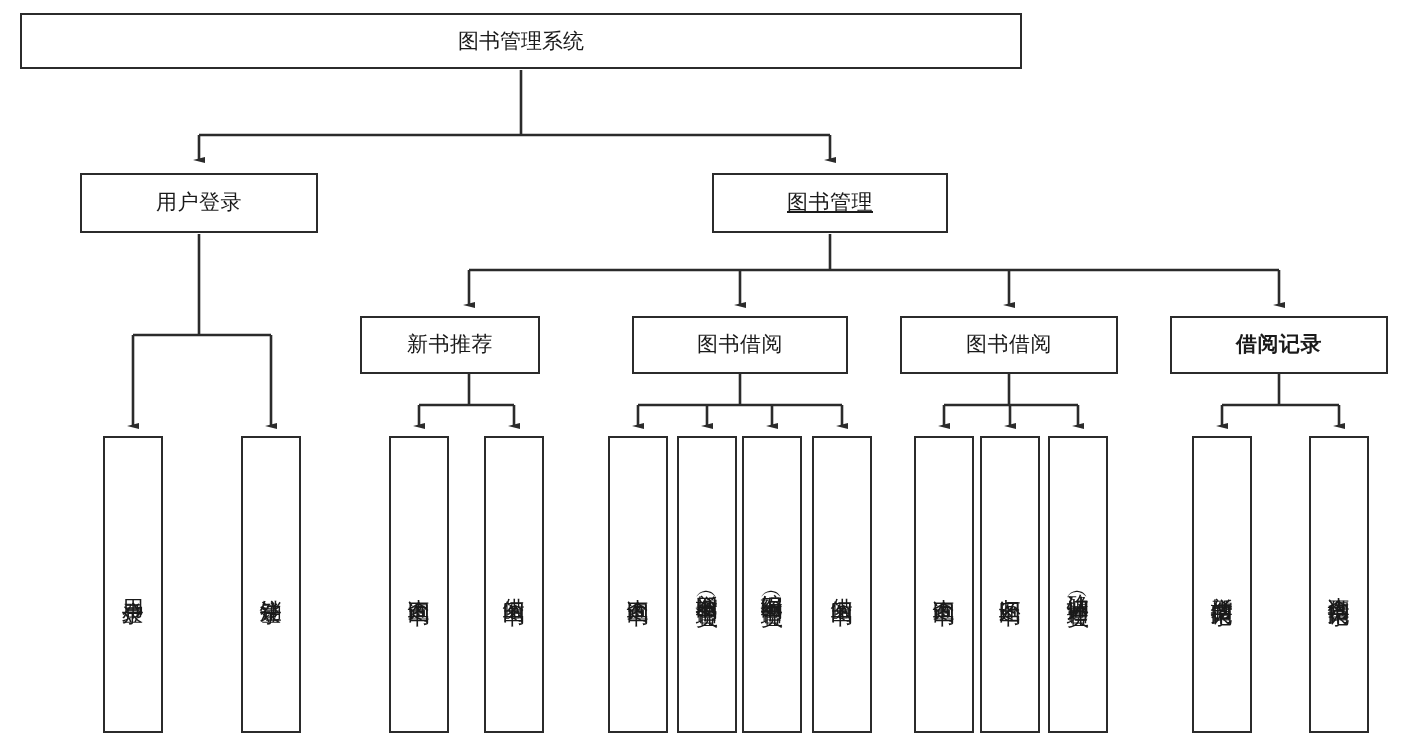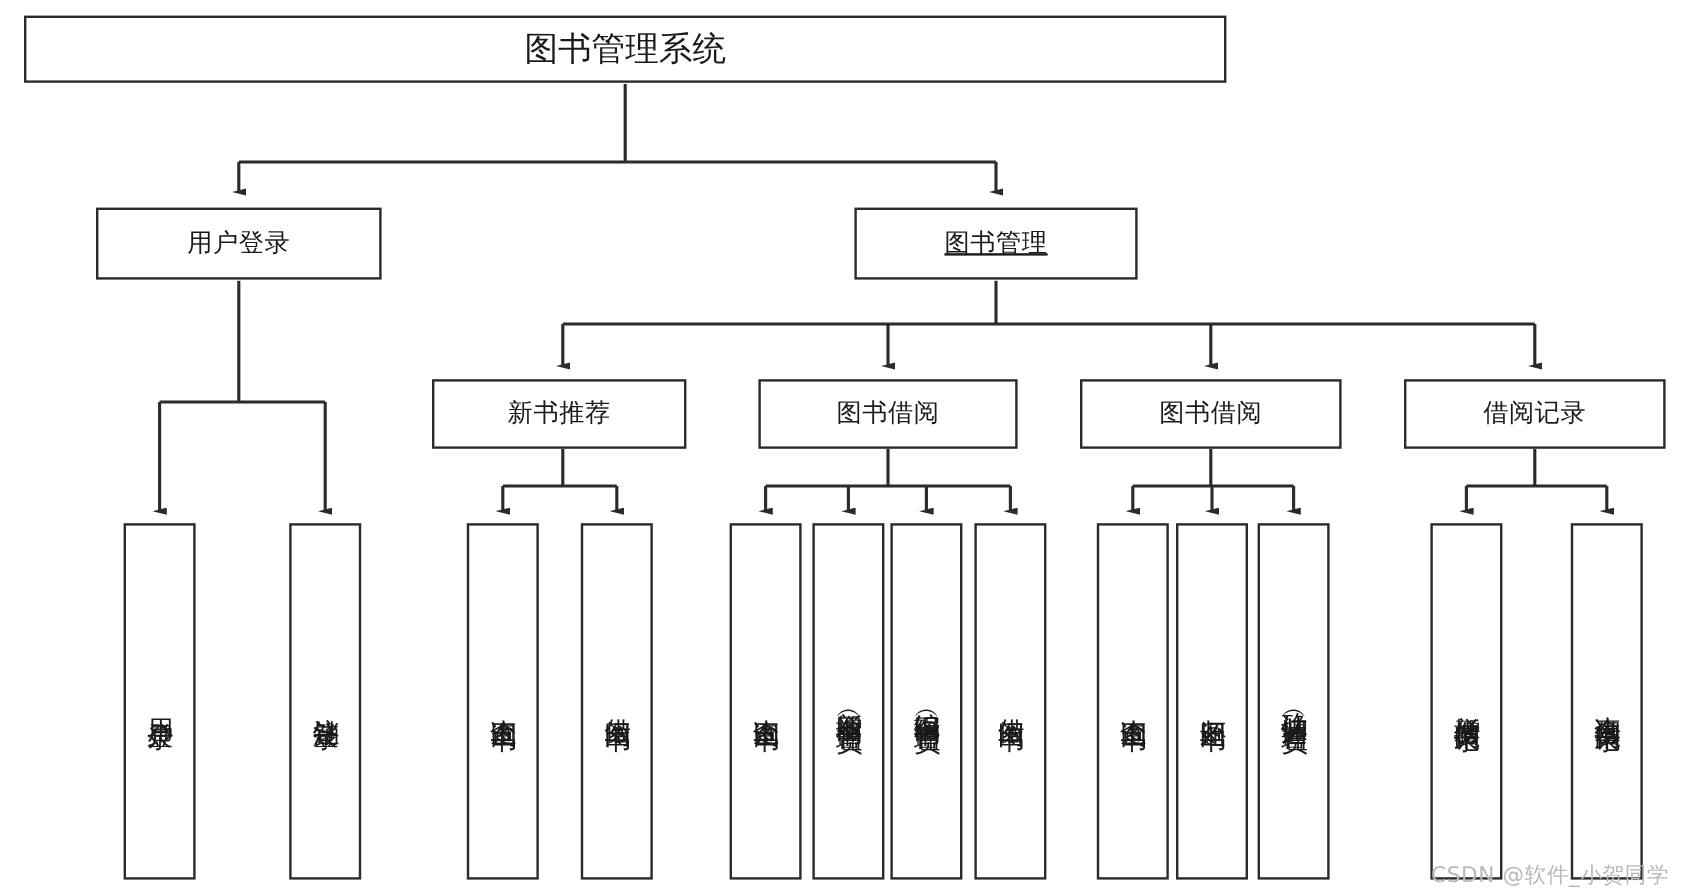--- a/index.html
+++ b/index.html
@@ -29,21 +29,21 @@
     align-items:center;
     justify-content:center;
     color:#1a1a1a;
   }
   .node.h{
     font-size:21px;
     letter-spacing:0.5px;
     line-height:1.1;
   }
   .node.root{
-    font-size:28px;
+    font-size:21px;
   }
   .node.v{
     writing-mode:vertical-rl;
     text-orientation:upright;
     font-size:22px;
     letter-spacing:2px;
     line-height:1.25;
     padding:6px 0;
   }
   .node.v .vtext{
@@ -122,30 +122,30 @@
     <span>图书管理系统</span>
   </div>
 
   <div class="node h" style="left:80px;top:173px;width:238px;height:60px;">
     <span>用户登录</span>
   </div>
   <div class="node h" style="left:712px;top:173px;width:236px;height:60px;text-decoration:underline;">
     <span>图书管理</span>
   </div>
 
-  <div class="node h" style="left:360px;top:316px;width:212px;height:58px;">
+  <div class="node h" style="left:360px;top:316px;width:180px;height:58px;">
     <span>新书推荐</span>
   </div>
   <div class="node h" style="left:632px;top:316px;width:216px;height:58px;align-items:center;">
     <span>图书借阅</span>
   </div>
   <div class="node h" style="left:900px;top:316px;width:218px;height:58px;">
     <span>图书借阅</span>
   </div>
-  <div class="node h" style="left:1170px;top:316px;width:218px;height:58px;">
+  <div class="node h" style="left:1170px;top:316px;width:218px;height:58px;font-weight:bold;">
     <span>借阅记录</span>
   </div>
 
   <div class="node v" style="left:103px;top:436px;width:60px;height:297px;">
     <span class="vtext">用户登录</span>
   </div>
   <div class="node v" style="left:241px;top:436px;width:60px;height:297px;">
     <span class="vtext">注销登录</span>
   </div>
 
@@ -179,15 +179,14 @@
     <span class="vtext">确认归还（管理员）</span>
   </div>
 
   <div class="node v" style="left:1192px;top:436px;width:60px;height:297px;">
     <span class="vtext">新增借阅记录</span>
   </div>
   <div class="node v" style="left:1309px;top:436px;width:60px;height:297px;">
     <span class="vtext">查询借阅记录</span>
   </div>
 
-  <div class="watermark">CSDN @软件_小贺同学</div>
 
 </div>
 
 </body></html>

